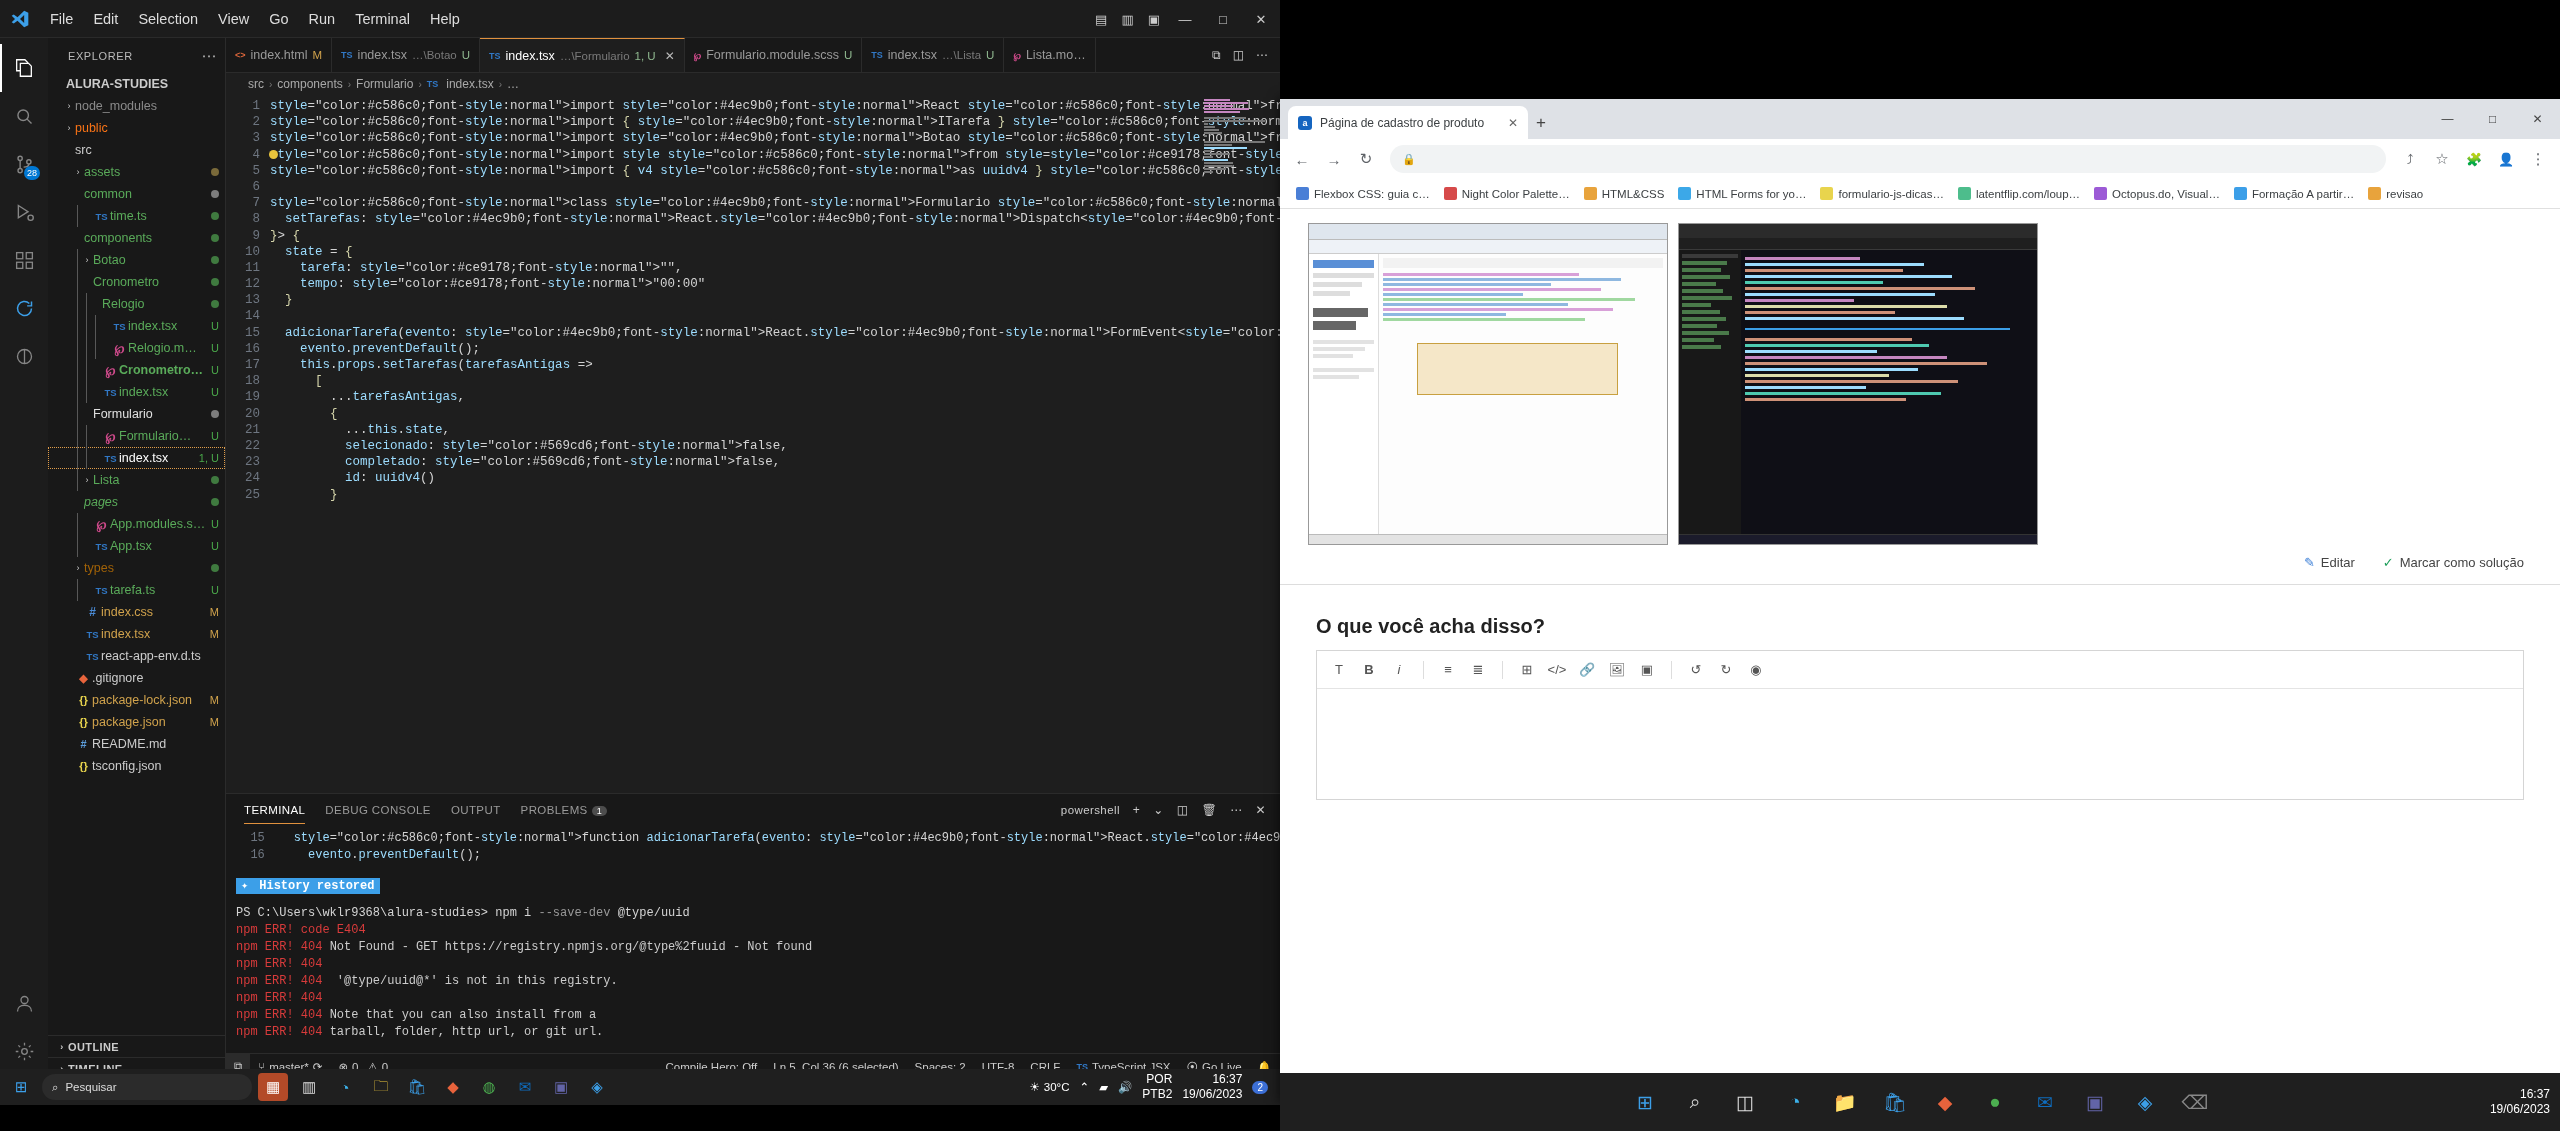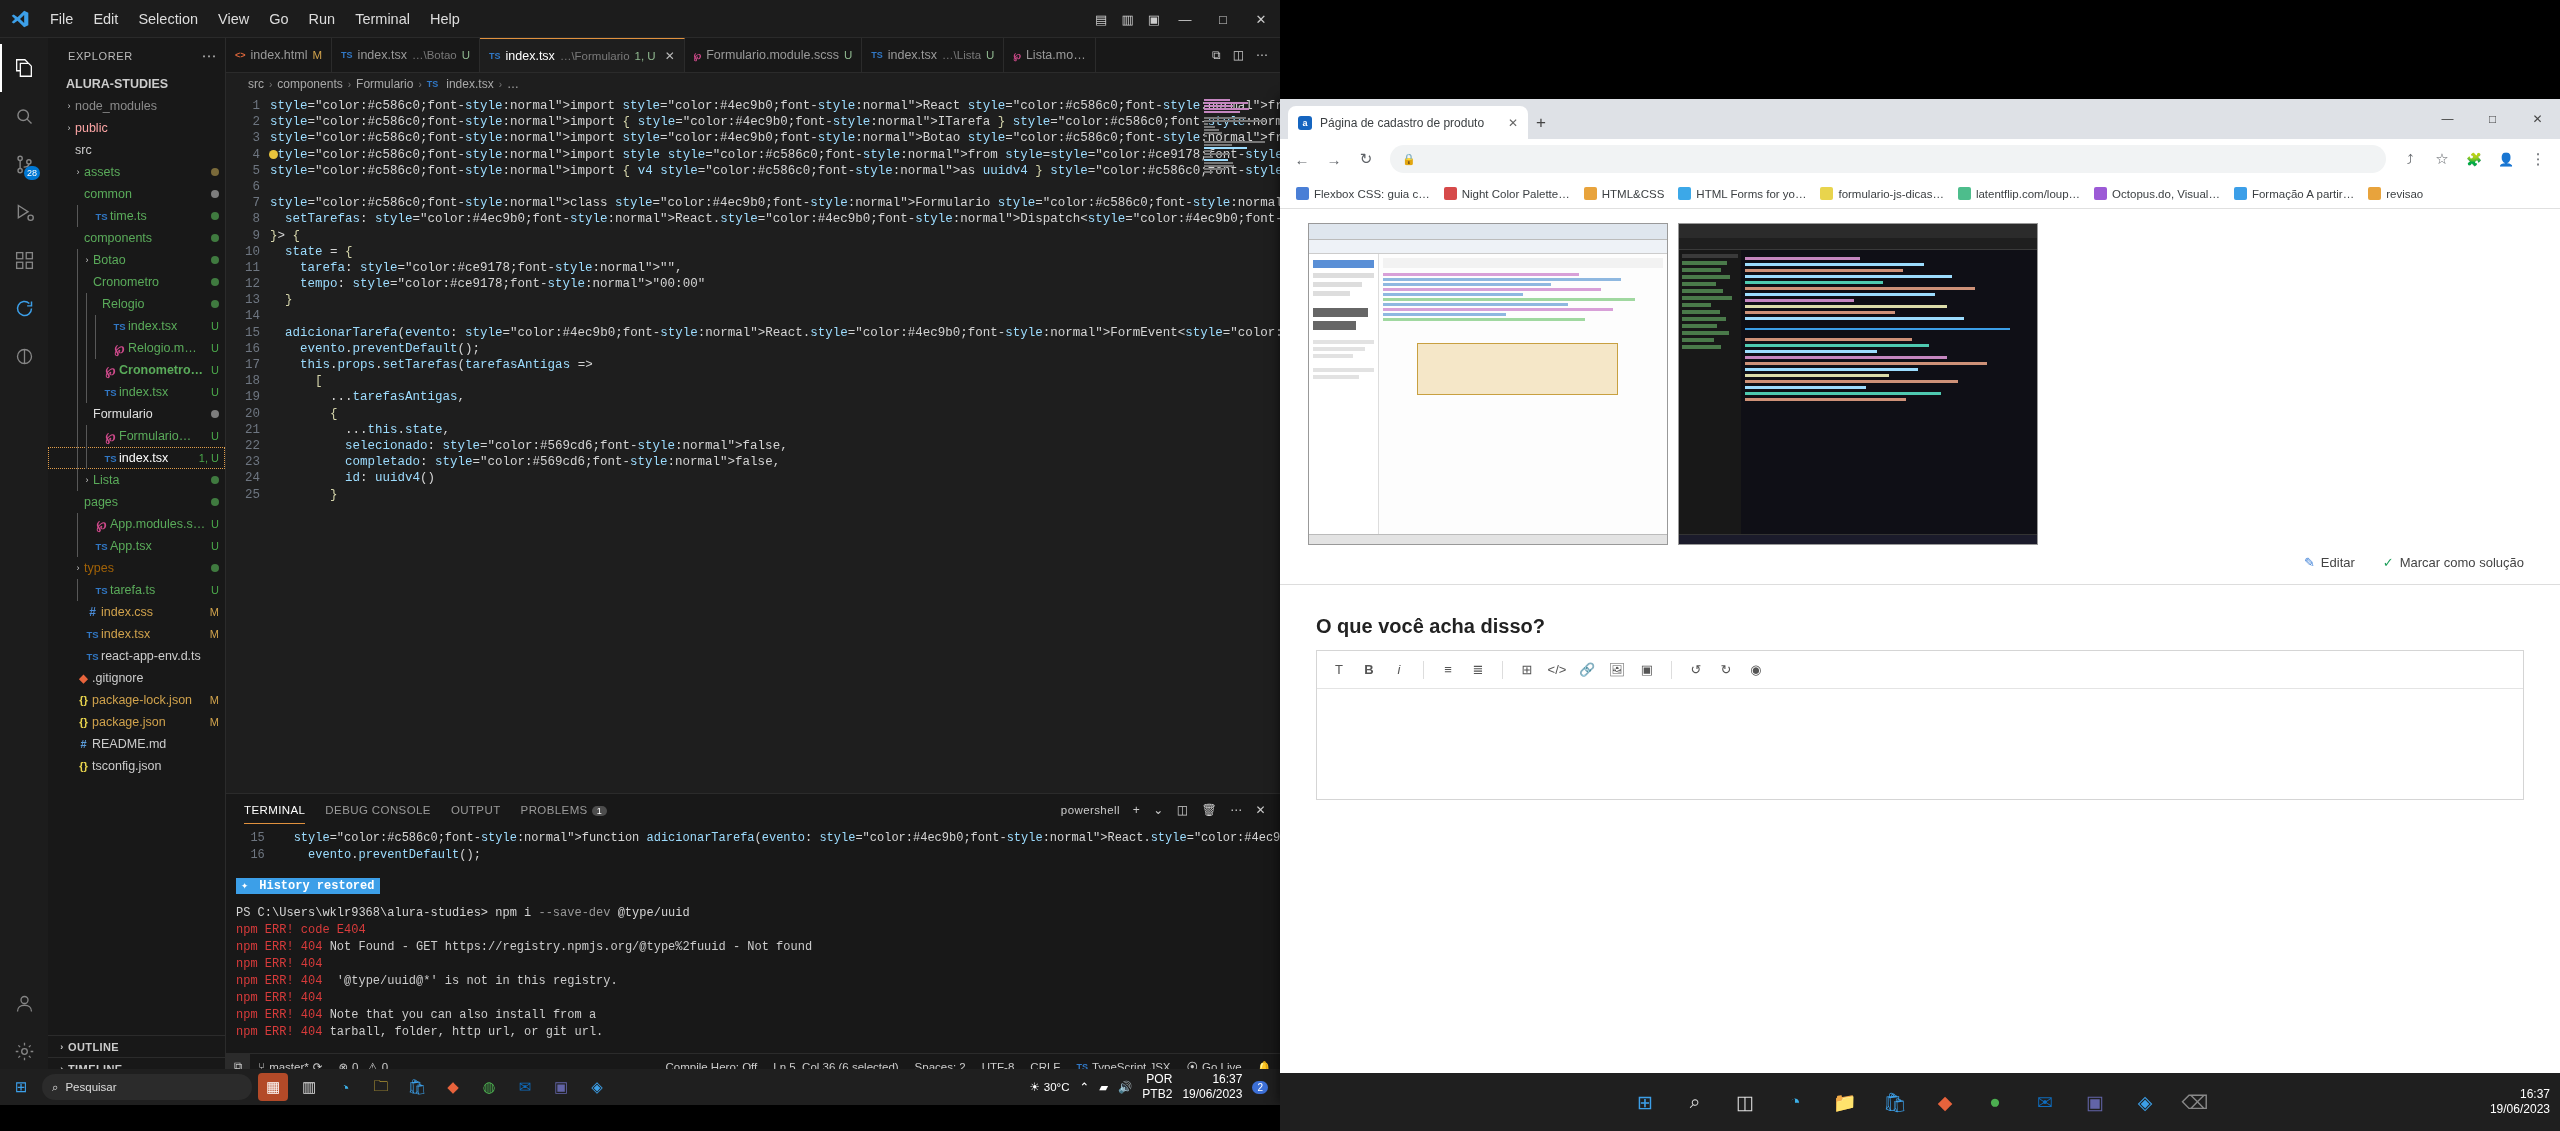--- a/index.html
+++ b/index.html
@@ -235,21 +235,21 @@
             <span class="tlabel" style="color: rgb(204, 204, 204); font-weight: bold;">ALURA-STUDIES</span>
           </div>
           <div class="tree-row" style="padding-left: 15px;">
             <span class="twisty">›</span>
             <span style="width: 0px;"></span>
             <span class="tlabel" style="color: rgb(138, 138, 138);">node_modules</span>
           </div>
           <div class="tree-row" style="padding-left: 15px;">
             <span class="twisty">›</span>
             <span style="width: 0px;"></span>
-            <span class="tlabel" style="color: #fca5a5;">public</span>
+            <span class="tlabel" style="color: #f97316;">public</span>
           </div>
           <div class="tree-row" style="padding-left: 15px;">
             <span class="twisty">ⱟ</span>
             <span style="width: 0px;"></span>
             <span class="tlabel" style="color: rgb(204, 204, 204);">src</span>
           </div>
           <div class="tree-row" style="padding-left: 24px;">
             <span class="twisty">›</span>
             <span style="width: 0px;"></span>
             <span class="tlabel" style="color: rgb(90, 171, 90);">assets</span>
@@ -353,21 +353,21 @@
             <span class="tlabel" style="color: rgb(255, 255, 255);">index.tsx</span>
             <span class="tbadge" style="color: rgb(74, 168, 74);">1, U</span>
           </div>
           <div class="tree-row" style="padding-left: 33px;">
             <span class="indent-guide" style="left: 29px;"></span>
             <span class="twisty">›</span>
             <span style="width: 0px;"></span>
             <span class="tlabel" style="color: rgb(90, 171, 90);">Lista</span>
             <span class="tdot" style="background: rgb(63, 122, 63);"></span>
           </div>
-          <div class="tree-row" style="padding-left: 24px;">
+          <div class="tree-row" style="padding-left: 24px; font-style: italic;">
             <span class="twisty">ⱟ</span>
             <span style="width: 0px;"></span>
             <span class="tlabel" style="color: rgb(90, 171, 90);">pages</span>
             <span class="tdot" style="background: rgb(63, 122, 63);"></span>
           </div>
           <div class="tree-row" style="padding-left: 33px;">
             <span class="indent-guide" style="left: 29px;"></span>
             <span class="twisty"></span>
             <span class="ficon scss">℘</span>
             <span class="tlabel" style="color: rgb(90, 171, 90);">App.modules.s…</span>

